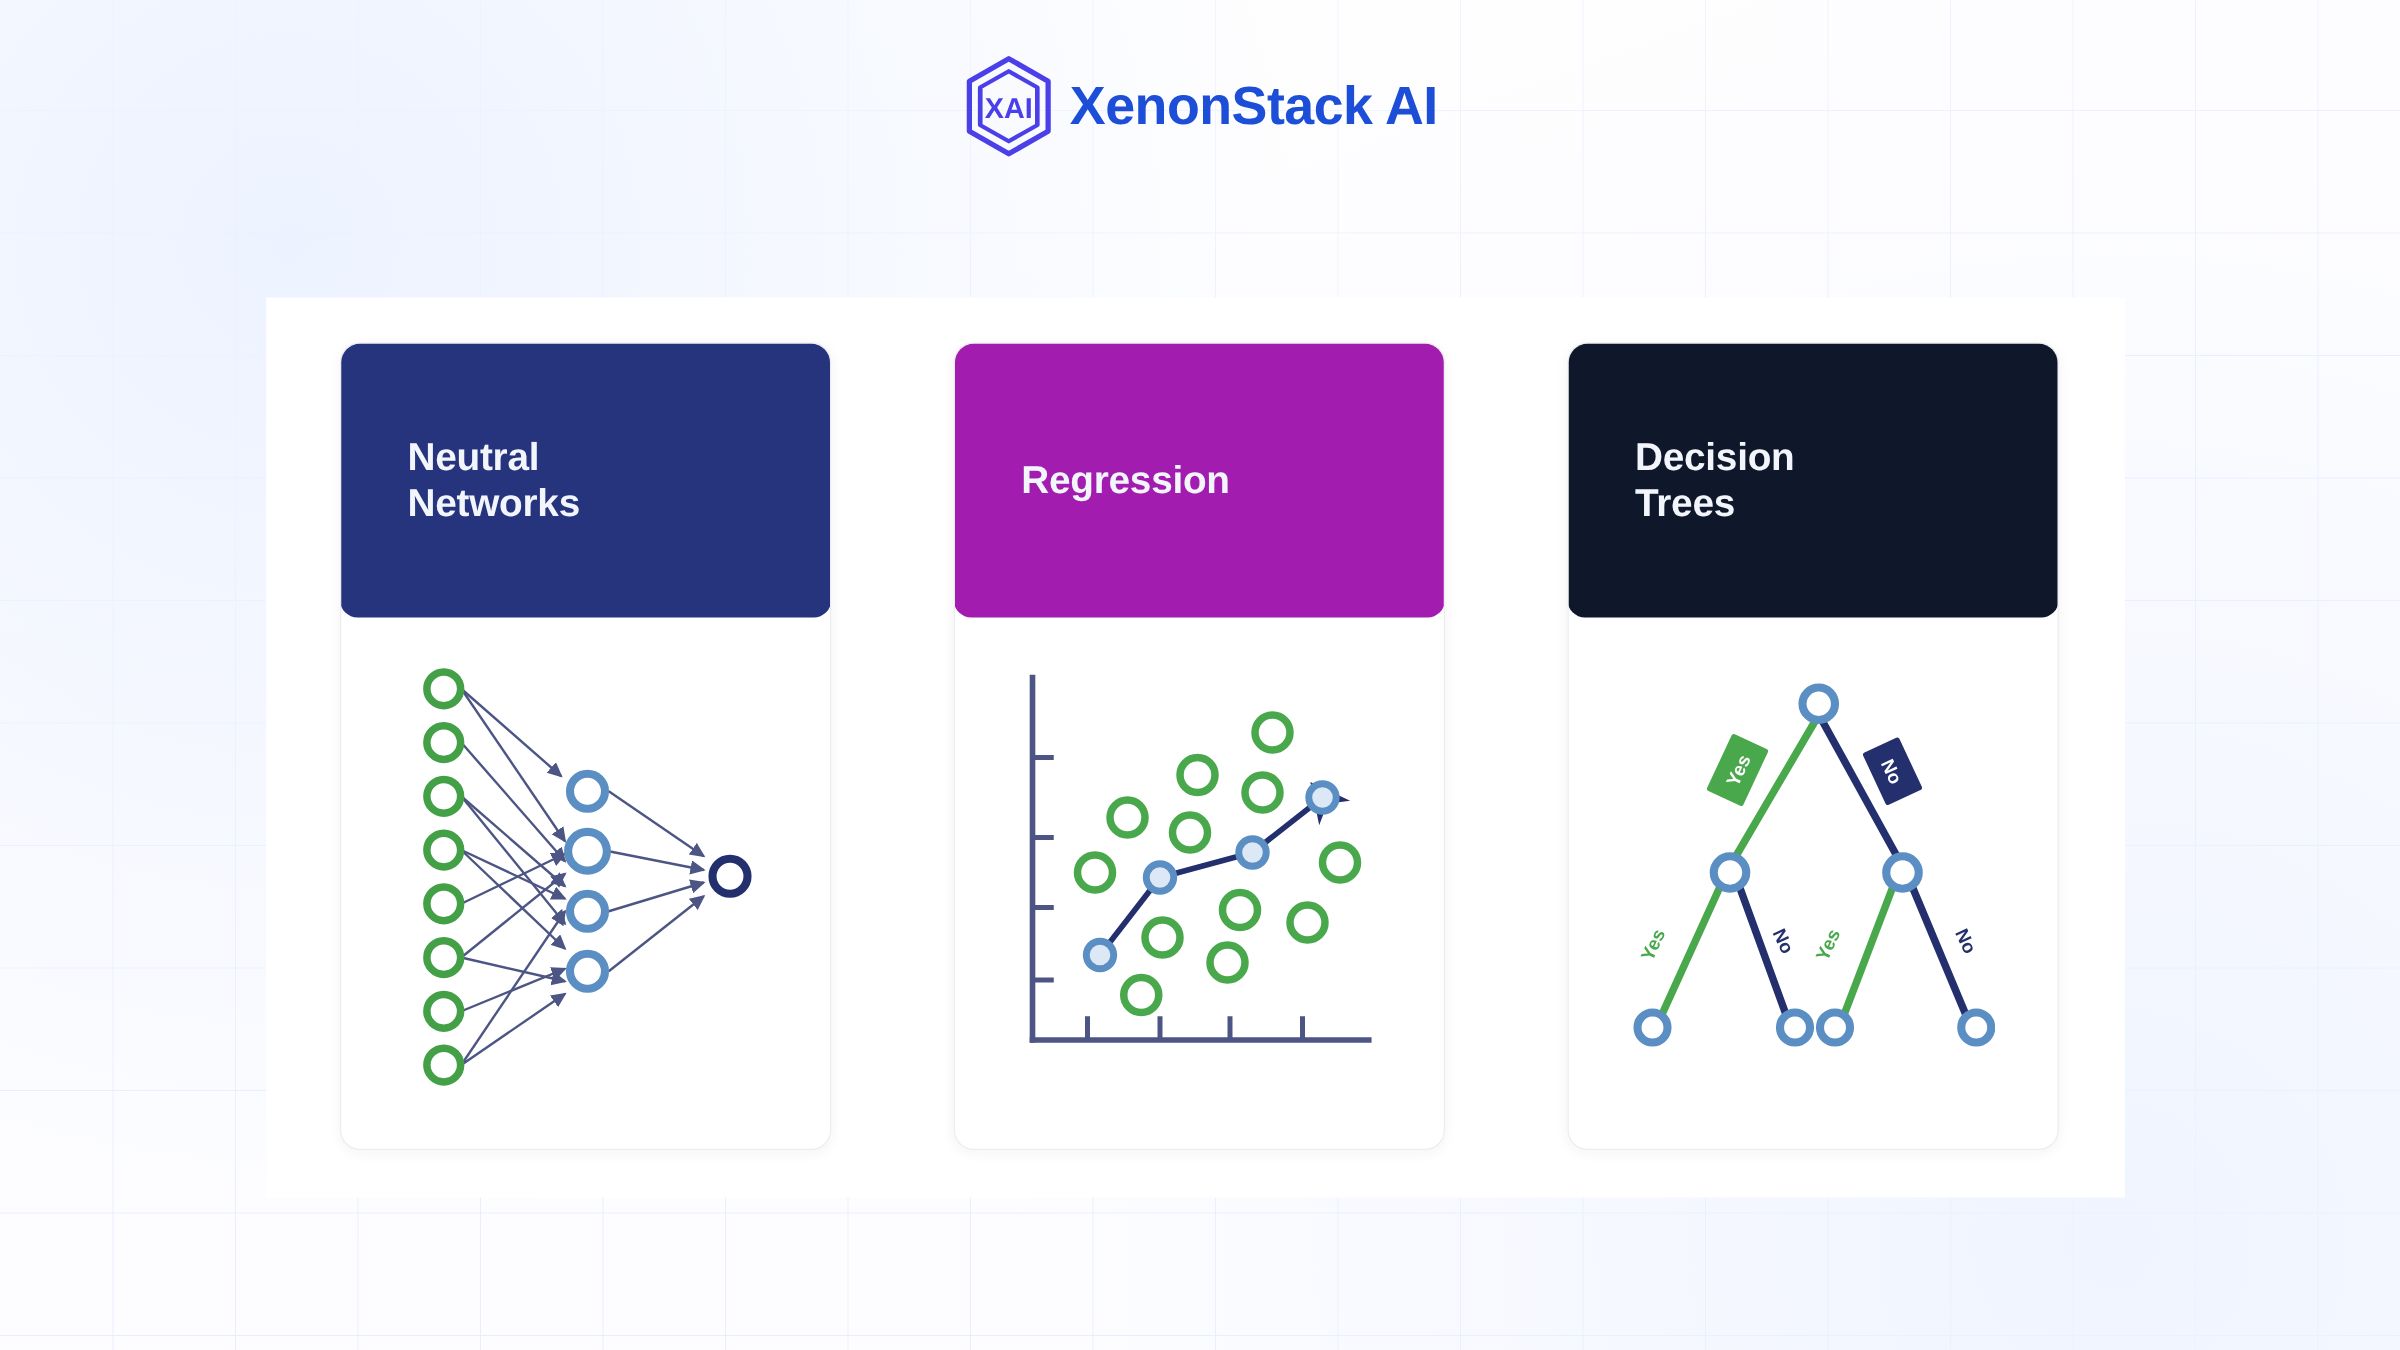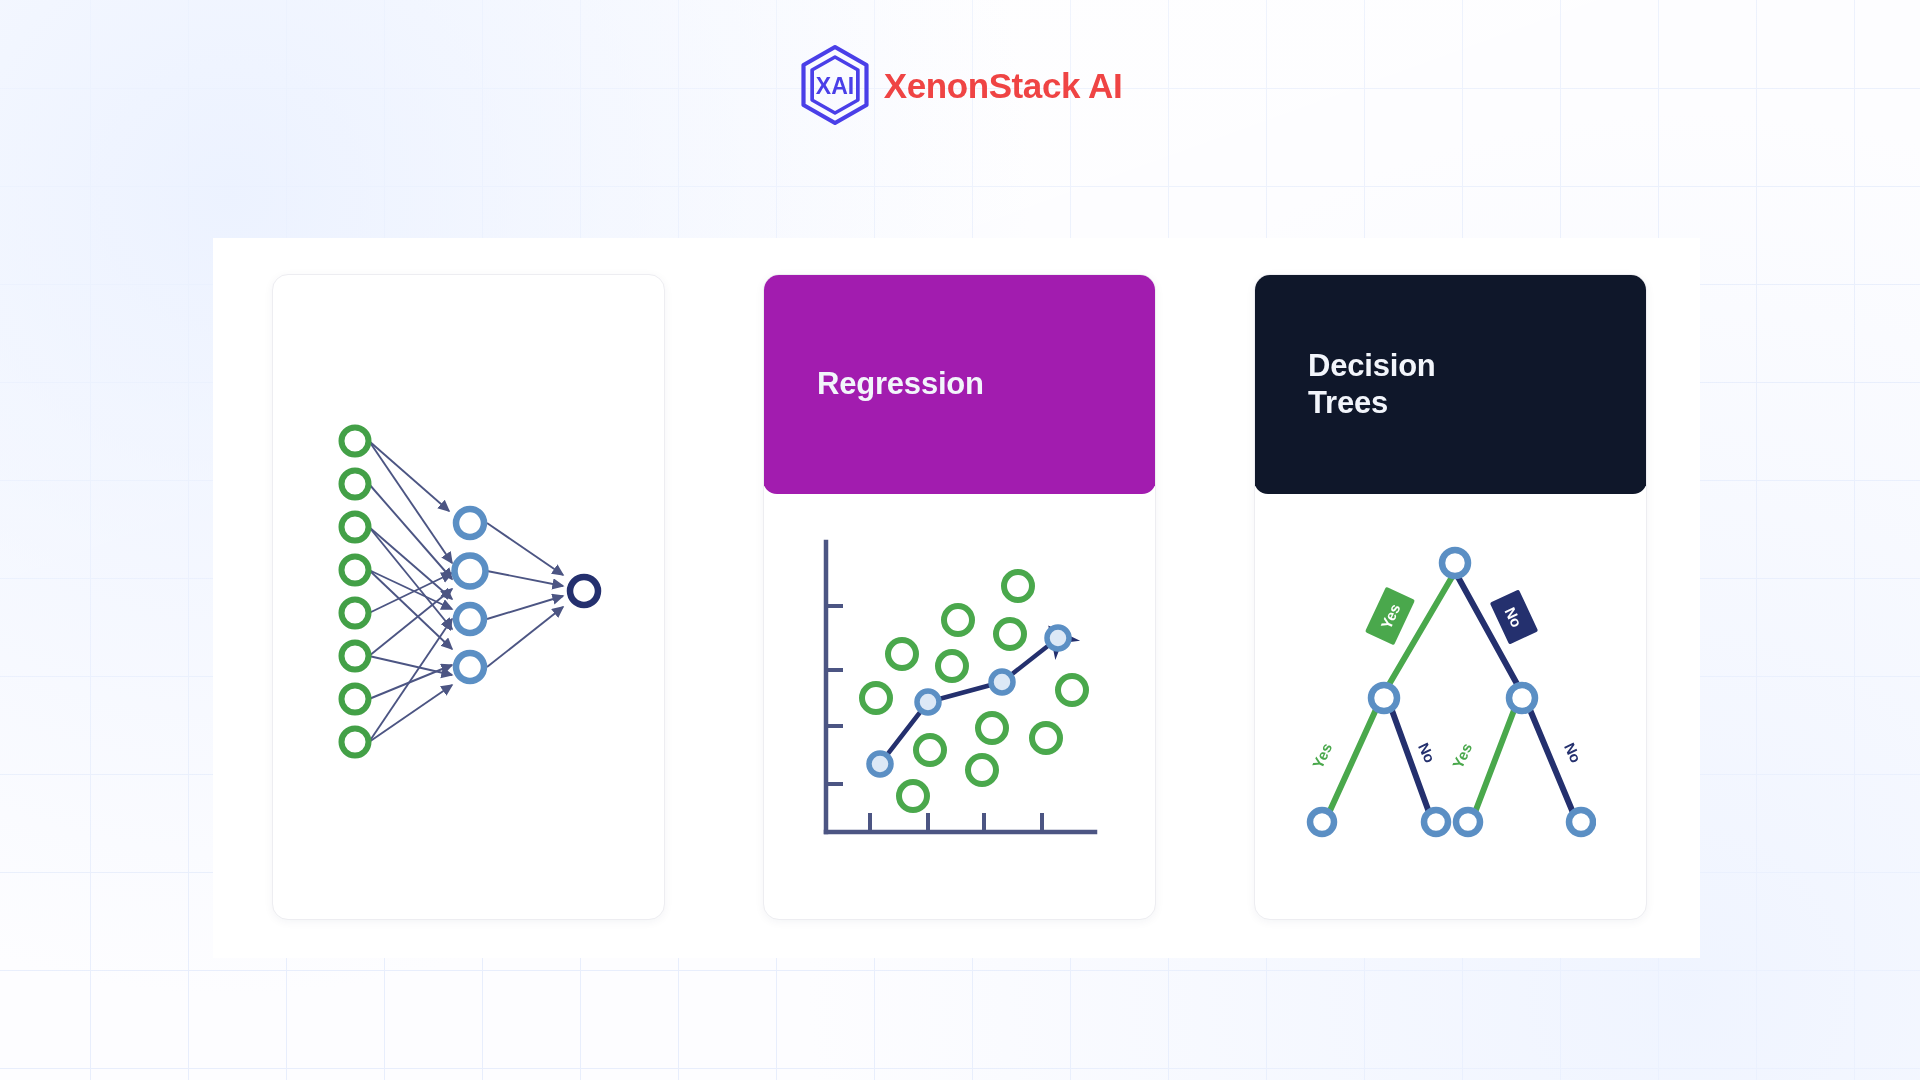--- a/index.html
+++ b/index.html
@@ -45,24 +45,24 @@
     left: 0; right: 0;
     top: 44px;
     display: flex;
     align-items: center;
     justify-content: center;
     gap: 12px;
     z-index: 5;
   }
   #brand .logo-mark { width: 74px; height: 82px; display: block; flex: 0 0 auto; }
   #brand .brand-name {
-    font-size: 35px;
+    font-size: 43px;
     font-weight: 700;
     letter-spacing: -0.4px;
-    color: #ef4444;
+    color: #1d4ed8;
     line-height: 1;
     white-space: nowrap;
   }
 
   
   #panel {
     position: absolute;
     left: 213px;
     top: 238px;
     width: 1487px;
@@ -148,20 +148,24 @@
     <text x="37" y="50" text-anchor="middle" font-family="'Liberation Sans', sans-serif" font-size="23" font-weight="700" fill="#4a3fe8">XAI</text>
   </svg>
   <div class="brand-name">XenonStack AI</div>
 </div>
 
 <div id="panel"></div>
 
 <div id="cards">
 
   <div class="card">
+    <div class="card-header" style="background:#26347e;">
+      <div class="card-title">Neutral
+Networks</div>
+    </div>
     <div class="card-figure">
       <svg width="300" height="360" viewBox="0 0 300 360" aria-hidden="true">
         <defs>
           <marker id="nnArrow" markerWidth="7" markerHeight="7" refX="5.6" refY="3" orient="auto">
             <path d="M0,0 L6.4,3 L0,6 z" fill="#4c5583"></path>
           </marker>
         </defs>
 
         <g stroke="#4c5583" stroke-width="1.9" marker-end="url(#nnArrow)" fill="none">
           <line x1="50" y1="28" x2="130" y2="98"></line>

